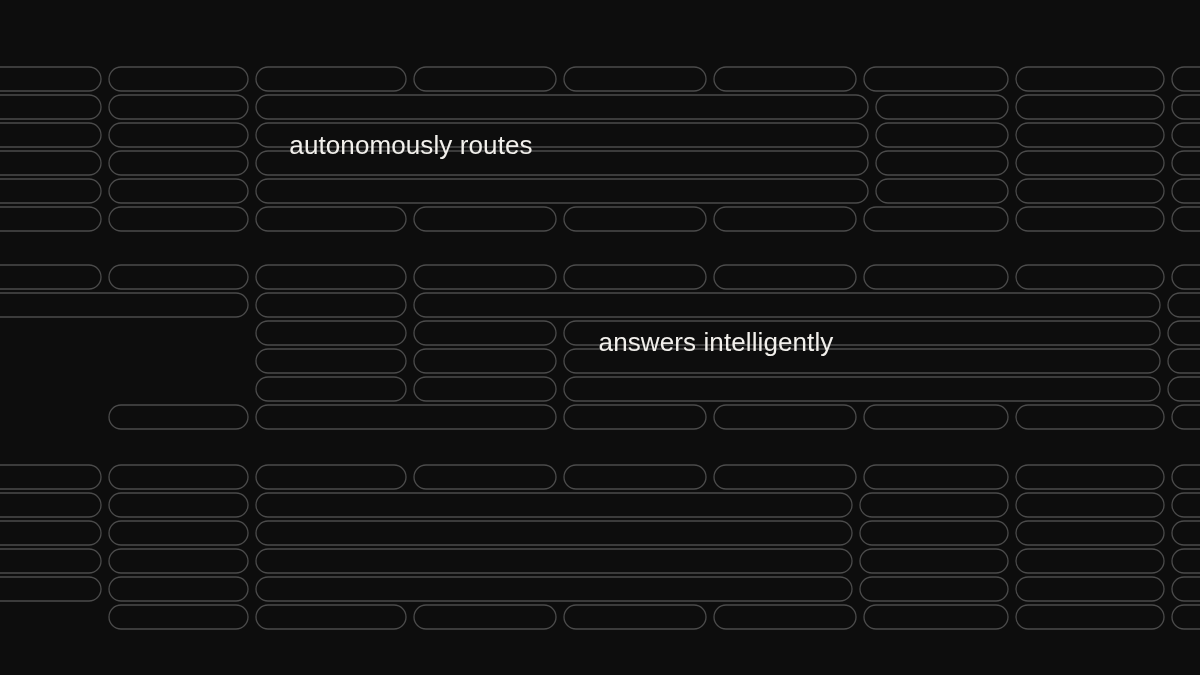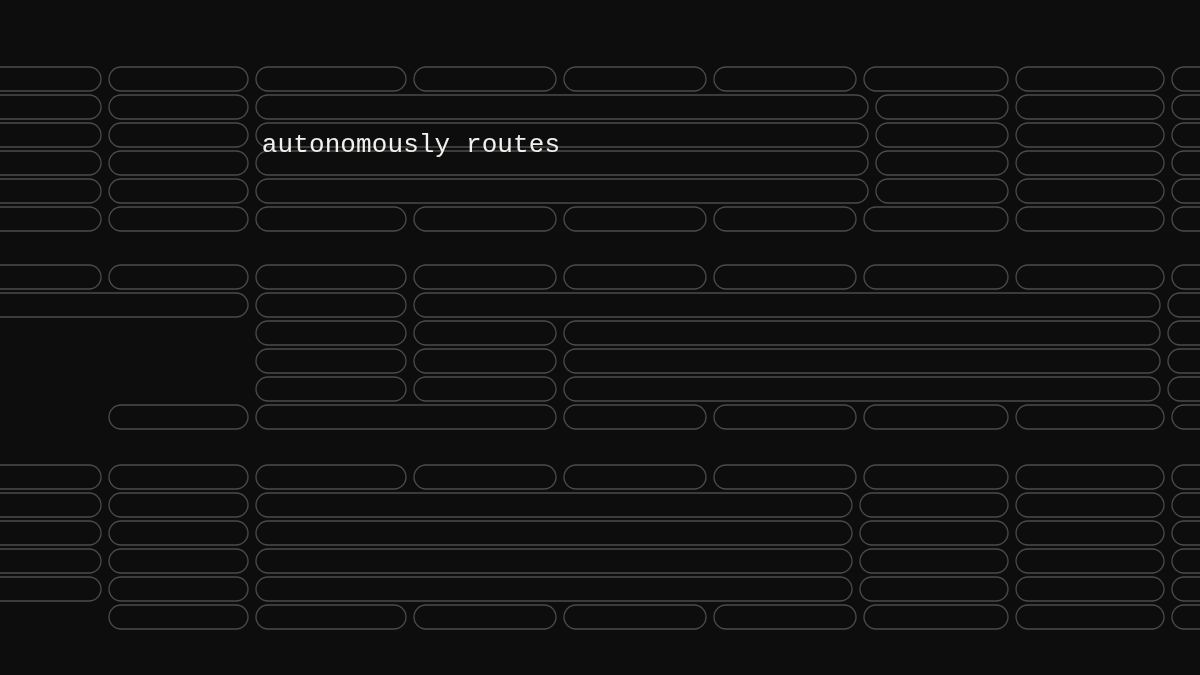--- a/index.html
+++ b/index.html
@@ -24,21 +24,21 @@
     display: block;
   }
   .label-layer {
     position: absolute;
     inset: 0;
     pointer-events: none;
   }
   .phrase {
     position: absolute;
     color: #f2f0ec;
-    font-family: Liberation Mono, monospace;
+    font-family: Liberation Sans, sans-serif;
     font-size: 26px;
     font-weight: 400;
     letter-spacing: 0.1px;
     white-space: nowrap;
     transform: translate(-50%, -50%);
     -webkit-font-smoothing: antialiased;
   }
 </style>
 </head>
 <body>
@@ -160,15 +160,16 @@
         <path d="M 576 605 L 694 605 A 12 12 0 0 1 694 629 L 576 629 A 12 12 0 0 1 576 605 Z"></path>
         <path d="M 726 605 L 844 605 A 12 12 0 0 1 844 629 L 726 629 A 12 12 0 0 1 726 605 Z"></path>
         <path d="M 876 605 L 996 605 A 12 12 0 0 1 996 629 L 876 629 A 12 12 0 0 1 876 605 Z"></path>
         <path d="M 1028 605 L 1152 605 A 12 12 0 0 1 1152 629 L 1028 629 A 12 12 0 0 1 1028 605 Z"></path>
         <path d="M 1230 605 L 1184 605 A 12 12 0 0 0 1184 629 L 1230 629"></path>
       </g>
   </svg>
 
   <div class="label-layer">
     <div class="phrase" style="left: 411px; top: 145px; font-size: 26px; color: rgb(242, 240, 236);">autonomously routes</div>
+    <div class="phrase" style="left: 716px; top: 342px; font-size: 26px; color: rgb(242, 240, 236);">answers intelligently</div>
   </div>
 
 </div>
 
 </body></html>

